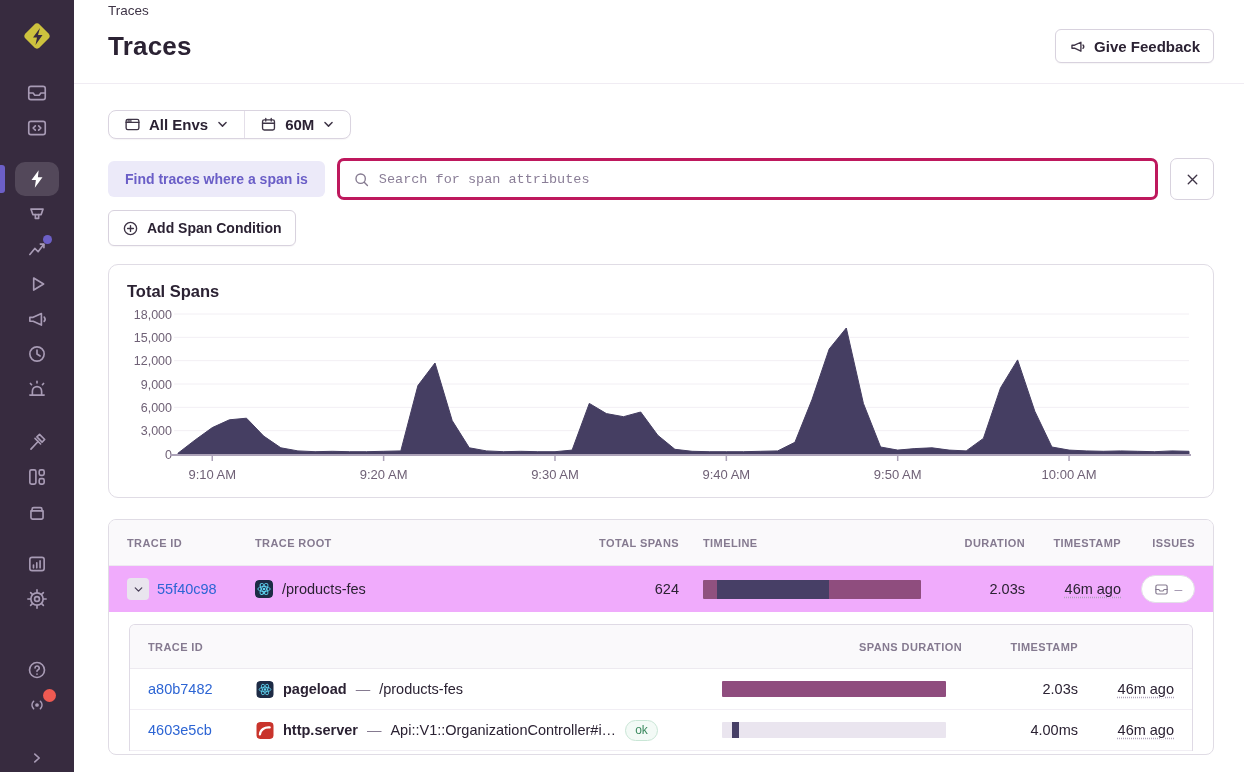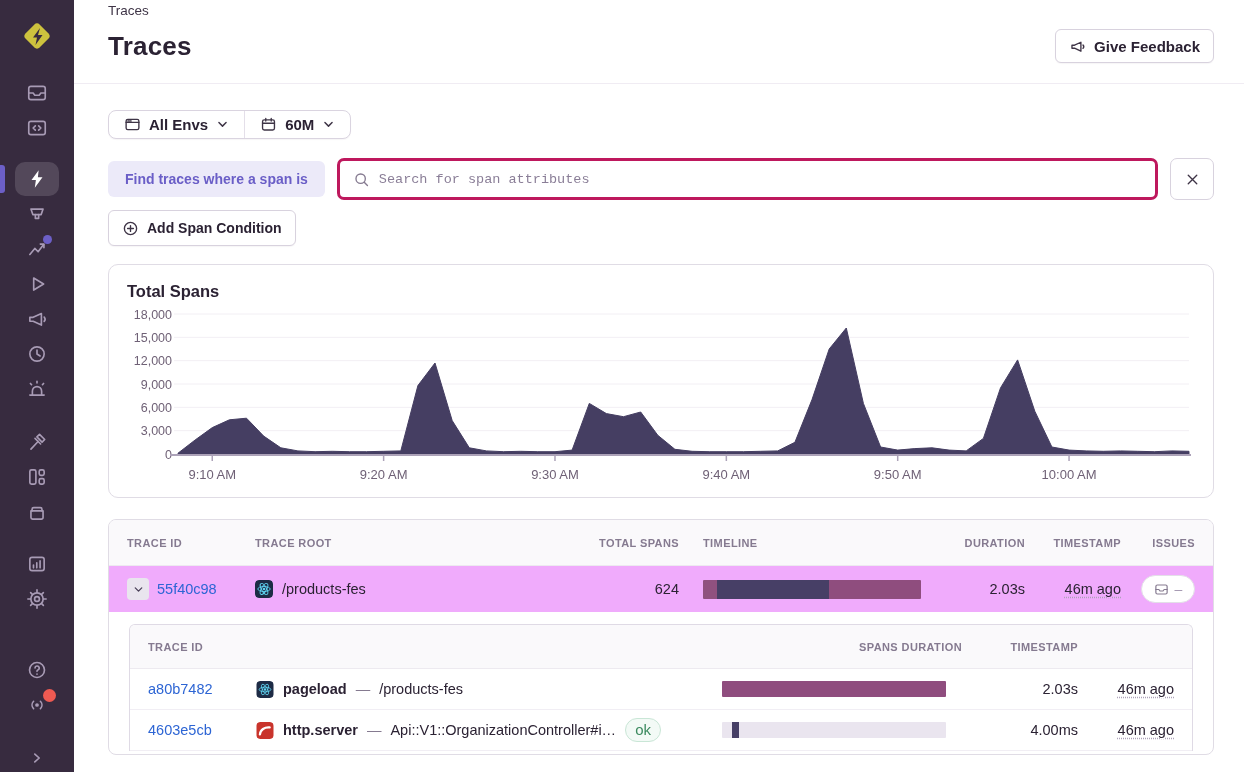--- a/index.html
+++ b/index.html
@@ -70,21 +70,21 @@
   .issues-btn { width:54px; height:28px; display:flex; align-items:center; justify-content:center; gap:6px; border:1px solid #E3DFE8; border-radius:15px; background:#fff; cursor:pointer; color:#A79BB3; font-size:14px; }
 
   .nested { margin:12px 20px 0 20px; border:1px solid #DFDAE5; border-radius:6px 6px 0 0; border-bottom:none; overflow:hidden; background:#fff; }
   .n-head, .n-row { display:grid; grid-template-columns:108px minmax(0,1fr) 240px 116px 96px; align-items:center; padding:0 18px; }
   .n-head { height:44px; background:#FAF9FB; border-bottom:1px solid #EDEAF0; }
   .n-row { height:41px; border-bottom:1px solid #F1EEF4; font-size:14.5px; background:#fff; }
   .cell-desc { display:flex; align-items:center; gap:9px; min-width:0; }
   .op { font-weight:700; white-space:nowrap; }
   .sep { color:#857A90; }
   .desc-text { white-space:nowrap; overflow:hidden; max-width:330px; }
-  .status-badge { font-size:15px; padding:2px 9px 3px; border-radius:20px; background:#F3FAF6; border:1px solid #C9E6D6; color:#3C8A5F; }
+  .status-badge { font-size:12px; padding:2px 9px 3px; border-radius:20px; background:#F3FAF6; border:1px solid #C9E6D6; color:#3C8A5F; }
   .span-bar { width:224px; height:16px; }
 
   .dark-icon { stroke:#3E3446; fill:none; stroke-width:1.6; stroke-linecap:round; stroke-linejoin:round; }
   .gray-icon { stroke:#857A90; fill:none; stroke-width:1.6; stroke-linecap:round; stroke-linejoin:round; }
 </style>
 </head>
 <body>
 
 <div class="app">
 

